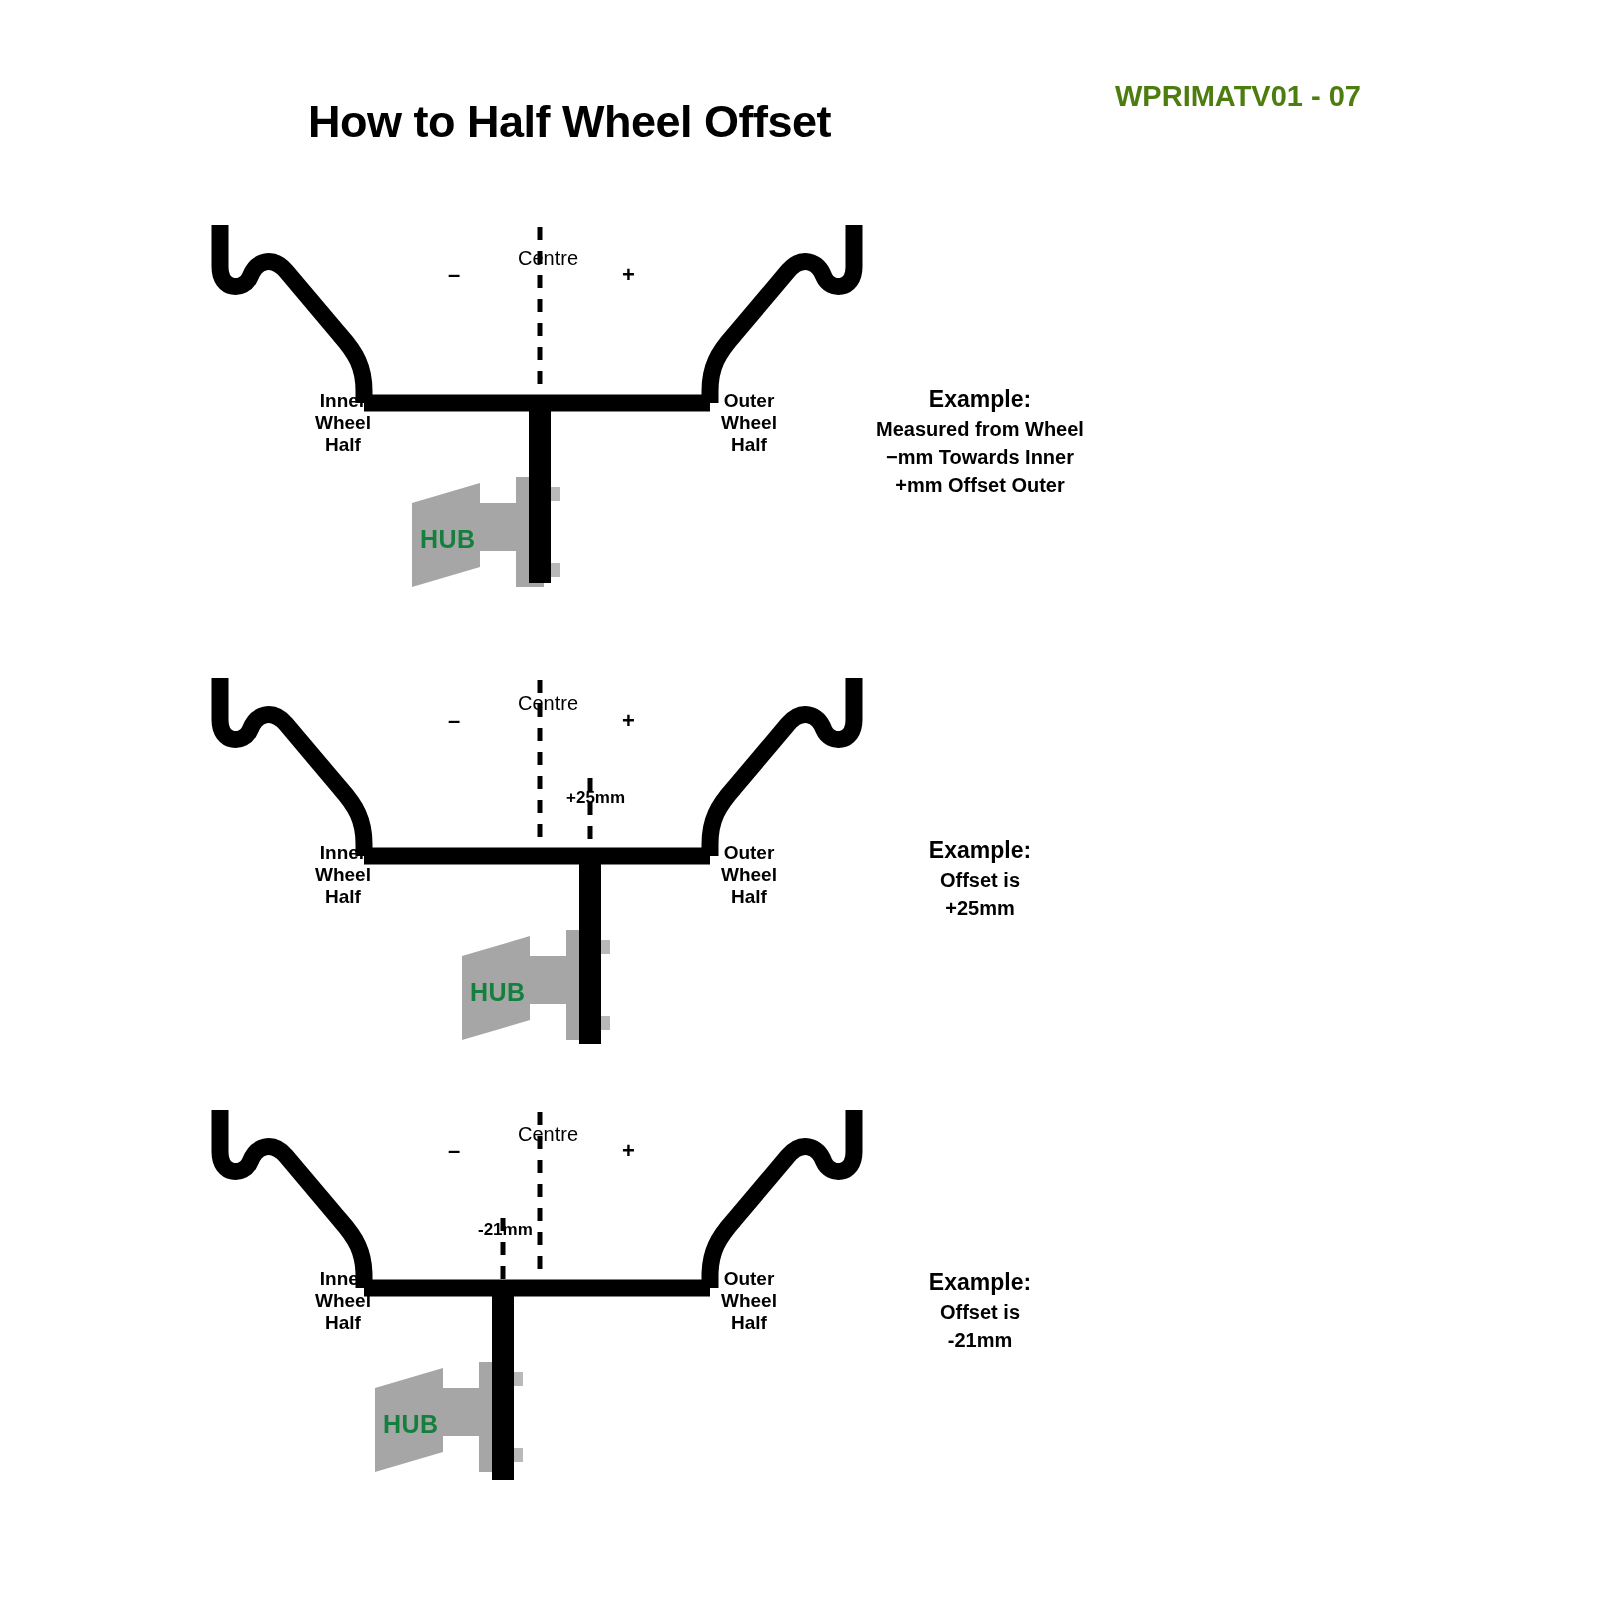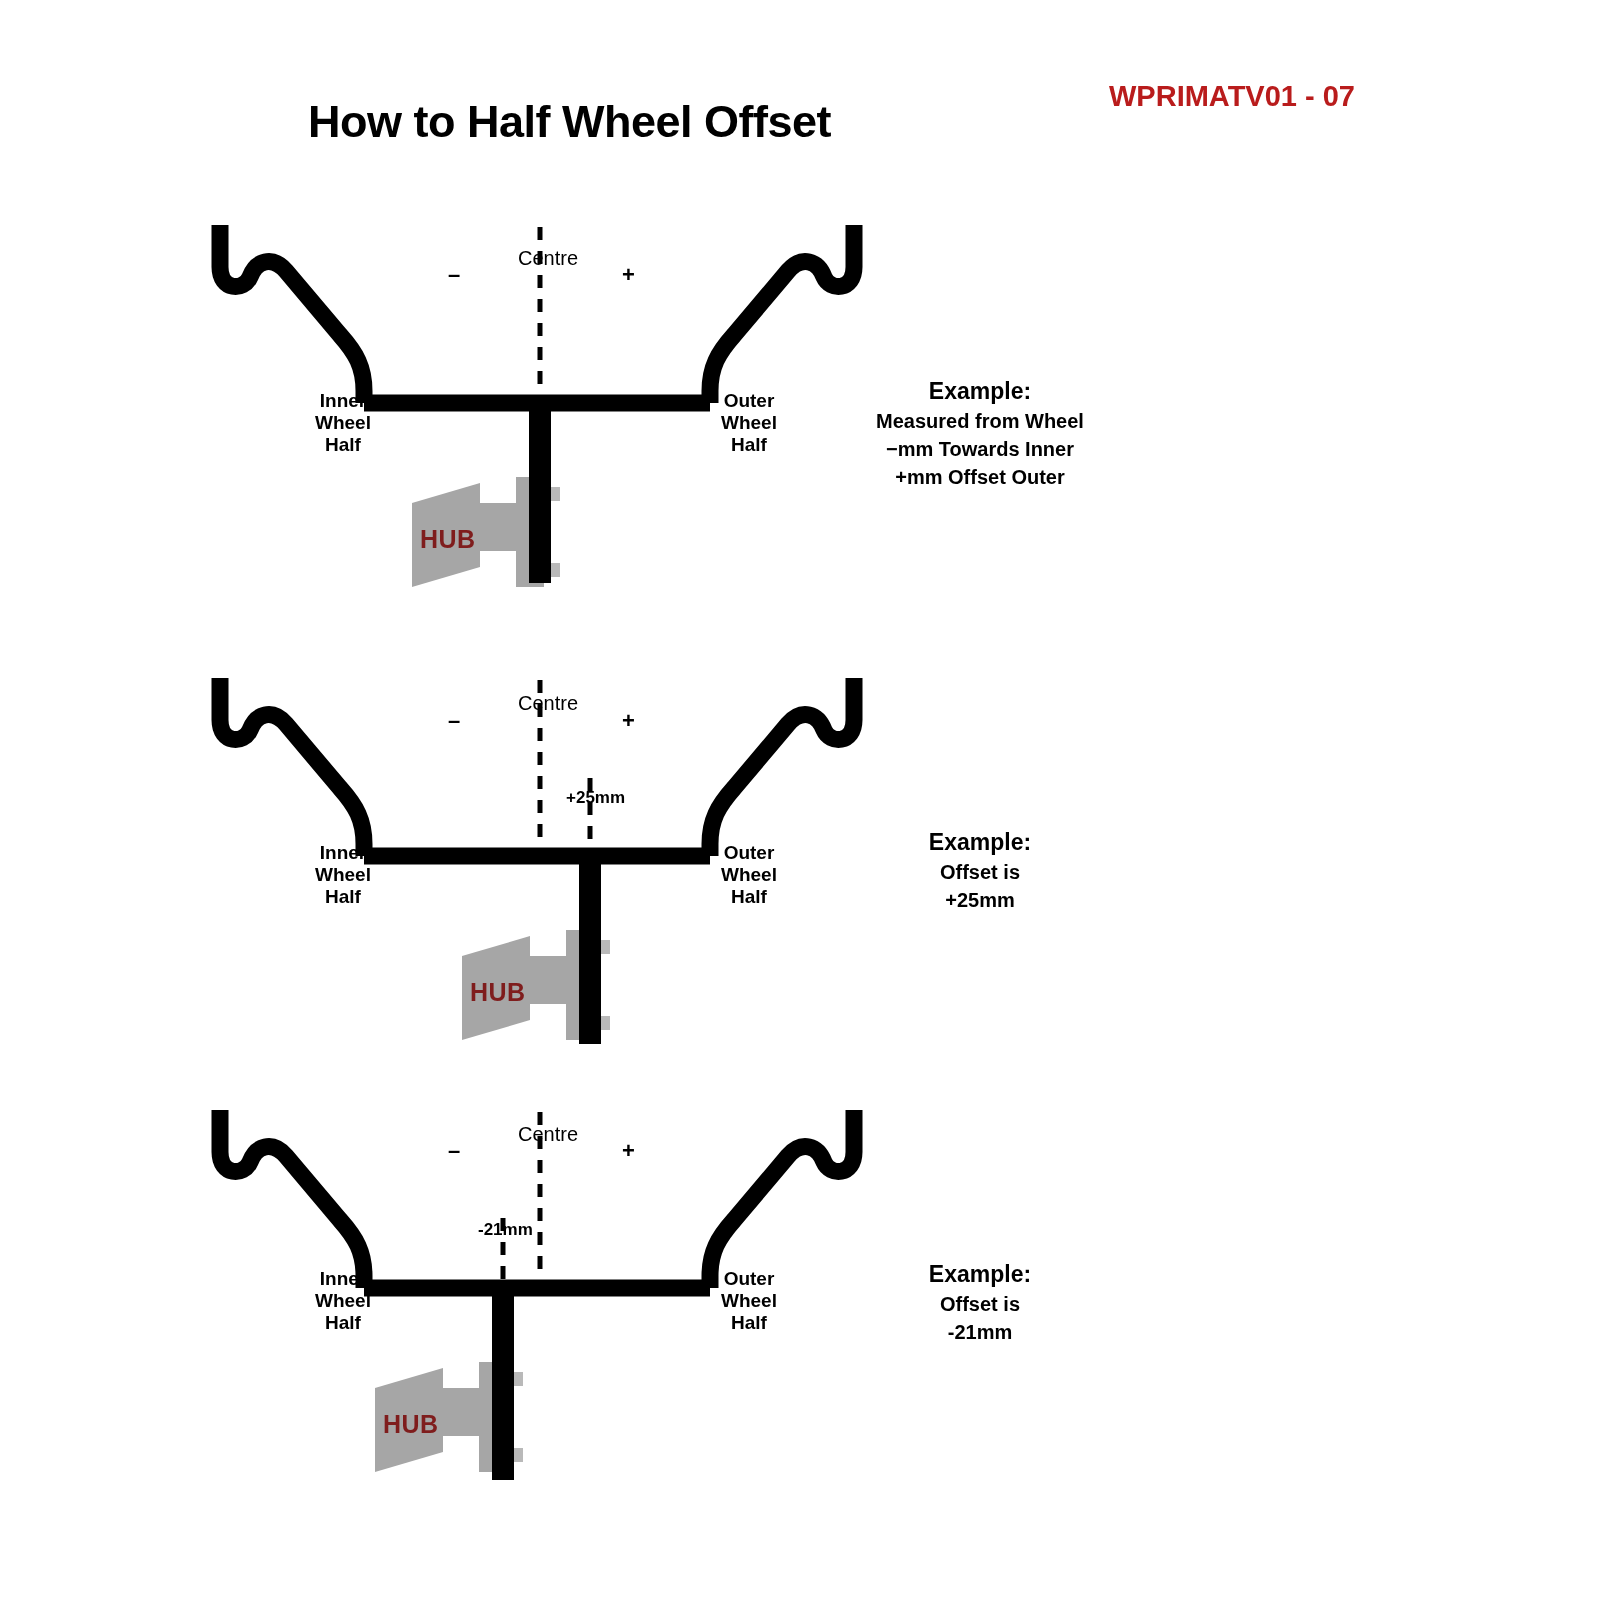--- a/index.html
+++ b/index.html
@@ -19,25 +19,25 @@
     position: absolute;
     left: 308px;
     top: 96px;
     font-size: 45px;
     font-weight: bold;
     letter-spacing: -0.5px;
     white-space: nowrap;
   }
   .part-code {
     position: absolute;
-    right: 245px;
+    right: 239px;
     top: 80px;
     font-size: 29px;
     font-weight: bold;
-    color: #b91c1c;
+    color: #4d7c0f;
     white-space: nowrap;
     margin-left: 12px;
   }
   .panel {
     position: absolute;
     left: 0;
     width: 1600px;
   }
   .diagram {
     position: absolute;
@@ -77,24 +77,25 @@
     font-size: 20px;
     font-weight: bold;
     line-height: 28px;
     white-space: nowrap;
   }
   .example-block .ex-head {
     display: block;
     font-size: 23px;
     font-weight: bold;
     margin-bottom: 2px;
+    margin-top: 8px;
   }
   .hub-text {
     position: absolute;
-    color: #7f1d1d;
+    color: #15803d;
     font-size: 25px;
     font-weight: bold;
     letter-spacing: 0.5px;
   }
 </style>
 </head>
 <body>
 
 <div class="page-title">How to Half Wheel Offset</div>
 <div class="part-code">WPRIMATV01 - 07</div>

